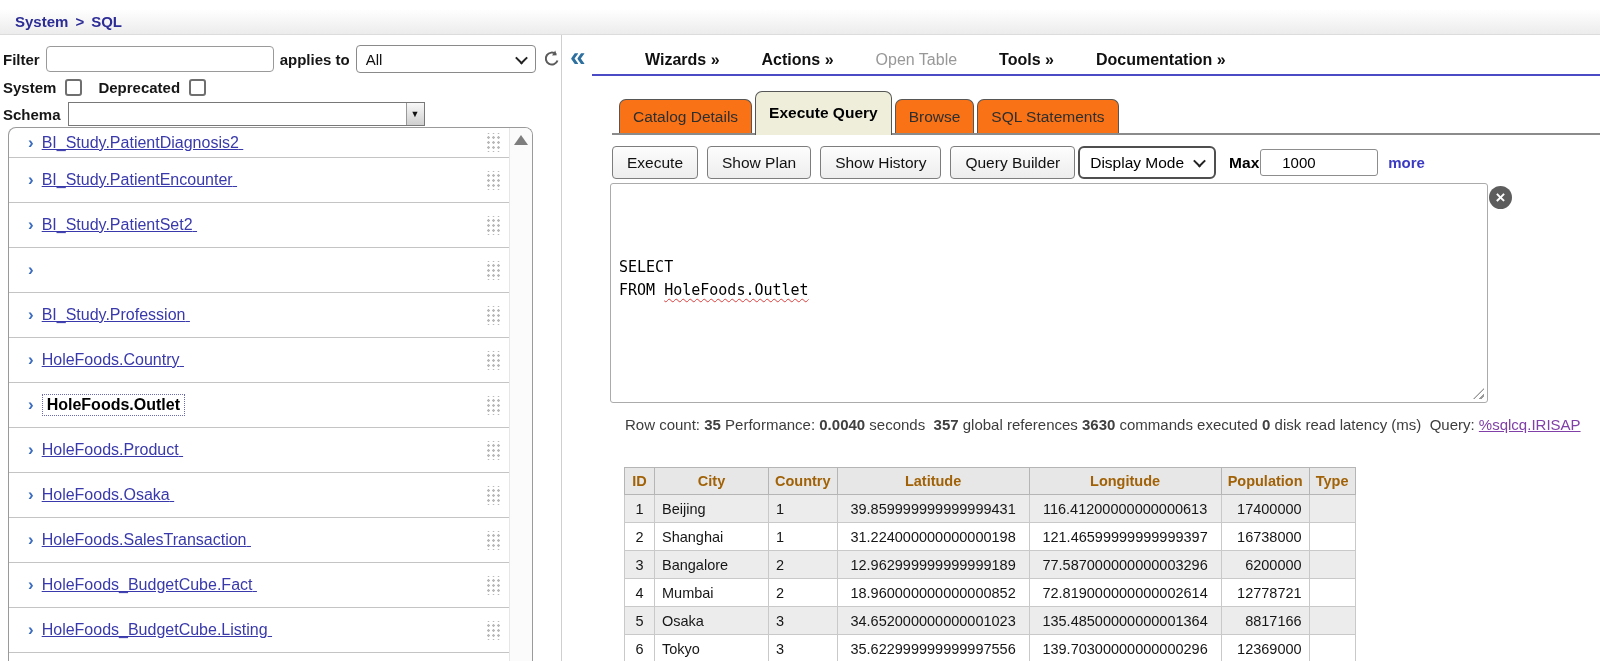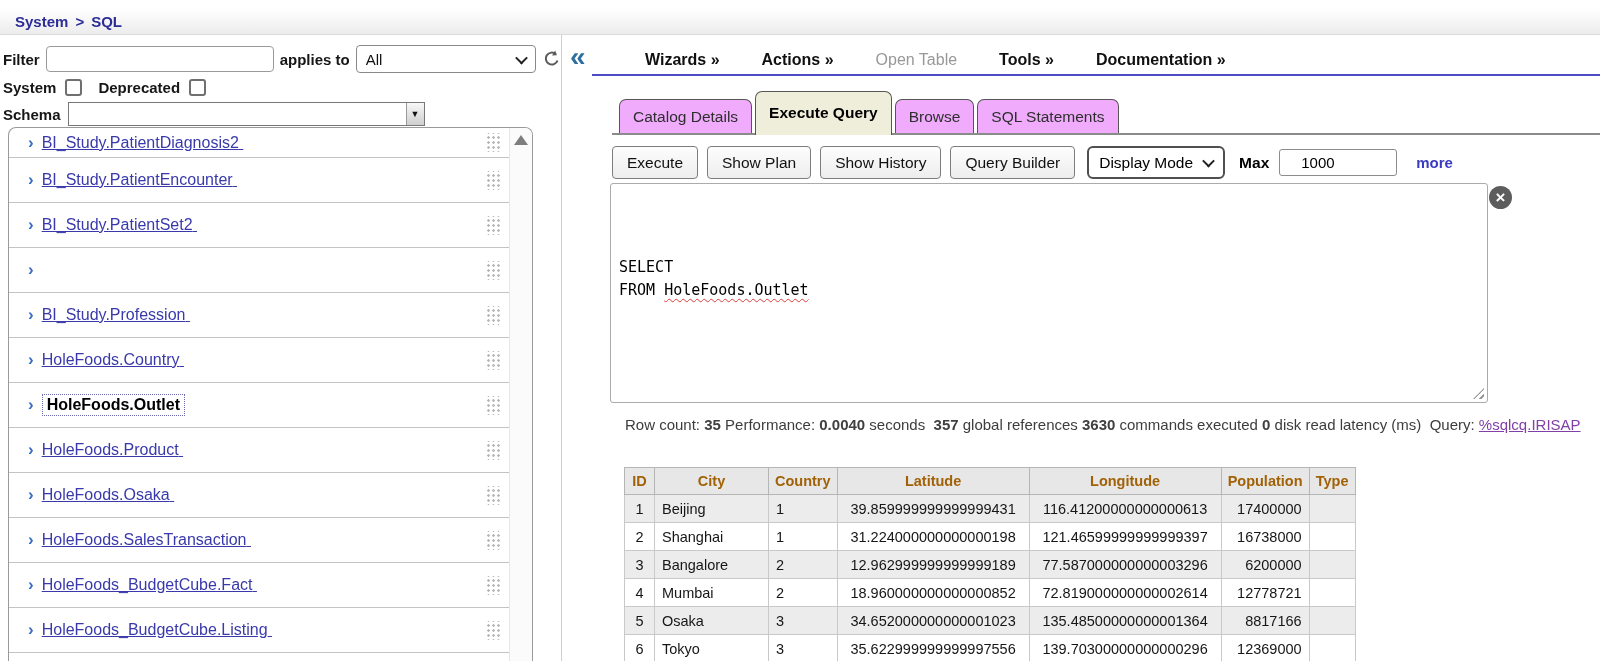--- a/index.html
+++ b/index.html
@@ -62,33 +62,33 @@
   .menu { position:absolute; left:645px; top:51px; display:flex; gap:42px;
     font-size:16px; font-weight:bold; color:#101010; }
   .menu-item { cursor:pointer; }
   .menu-item.disabled { color:#989898; font-weight:normal; cursor:default; }
   .menu-underline { position:absolute; left:592px; right:0; top:74px; height:2px; background:#4b4bc6; }
 
   
   .tabbar { position:absolute; left:612px; right:0; top:90px; height:43px;
     display:flex; align-items:flex-end; gap:3px; padding-left:7px;
     border-bottom:2px solid #8b8b8b; }
-  .tab { background:#f0abfc; border:1px solid #565656; border-bottom:none; border-radius:7px 7px 0 0;
+  .tab { background:#f97316; border:1px solid #565656; border-bottom:none; border-radius:7px 7px 0 0;
     padding:0 13px; height:33px; display:flex; align-items:center; font-size:15.5px; color:#2e2e2e; cursor:pointer; }
   .tab.active { position:relative; z-index:2; background:#eeeedb; height:41px; margin-bottom:-2px;
     padding-bottom:2px; font-weight:bold; color:#000; }
 
   
-  .toolbar { position:absolute; left:612px; top:146px; display:flex; align-items:center; gap:10px; }
+  .toolbar { position:absolute; left:612px; top:146px; display:flex; align-items:center; gap:1px; }
   .btn-group { display:flex; gap:9px; }
   .tbtn { font-family:inherit; font-size:15.5px; color:#111; background:linear-gradient(#fdfdfd,#ededed);
     border:1px solid #7d7d7d; border-radius:4px; height:31px; padding:0 14px; cursor:pointer; }
   .dm-select { display:flex; align-items:center; gap:11px; height:29px; border:2px solid #4f4f4f;
     border-radius:6px; background:#fff; padding:0 10px; font-size:15.5px; margin-left:2px; cursor:pointer; }
-  .max-label { font-size:15.5px; font-weight:bold; margin-left:4px; }
+  .max-label { font-size:15.5px; font-weight:bold; margin-left:12px; }
   .max-input { width:74px; height:25px; border:1px solid #8d8d8d; border-radius:3px;
     font-size:15px; padding:0 21px; font-family:inherit; }
   .more { color:#3a3ac2; font-size:15px; font-weight:bold; margin-left:9px; cursor:pointer; }
 
   
   .query-box { position:absolute; left:610px; top:183px; width:860px; height:212px;
     border:1px solid #ababab; border-radius:3px; background:#fff;
     font-family:"DejaVu Sans Mono", monospace; font-size:15px; line-height:23px;
     padding:3px 8px; color:#000; white-space:pre-wrap; cursor:text; }
   .squiggle { text-decoration:underline; text-decoration-style:wavy; text-decoration-color:#e03c3c;

